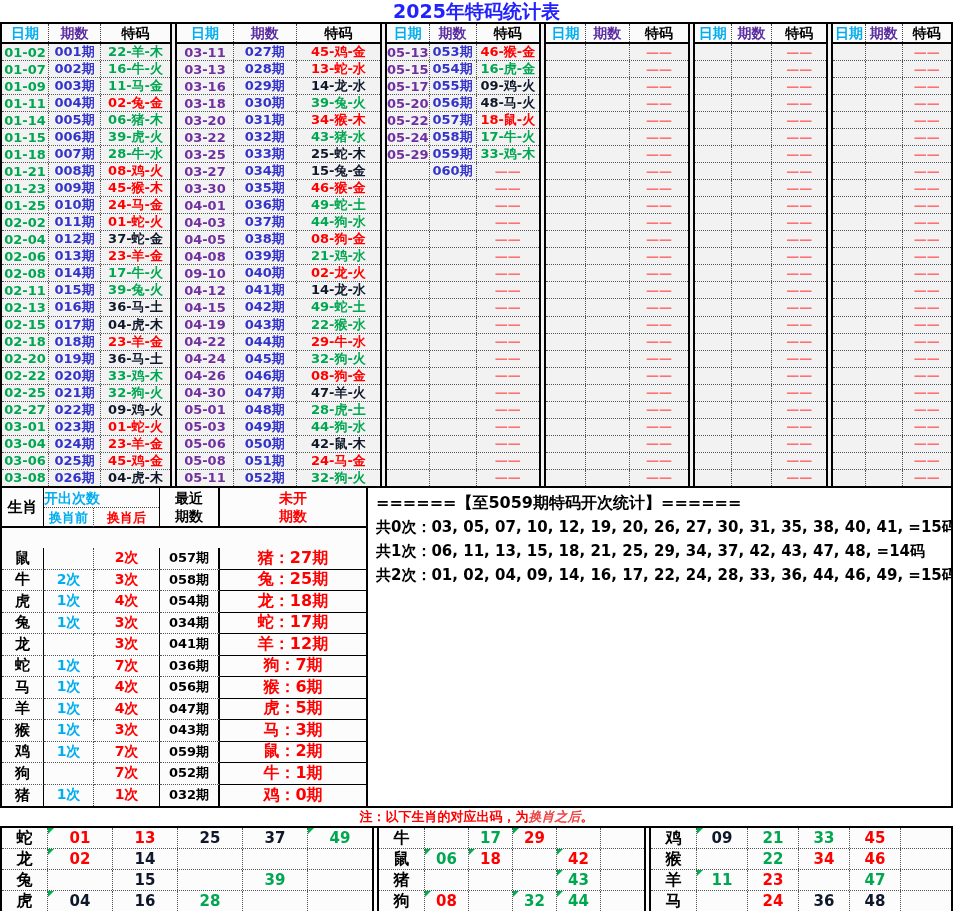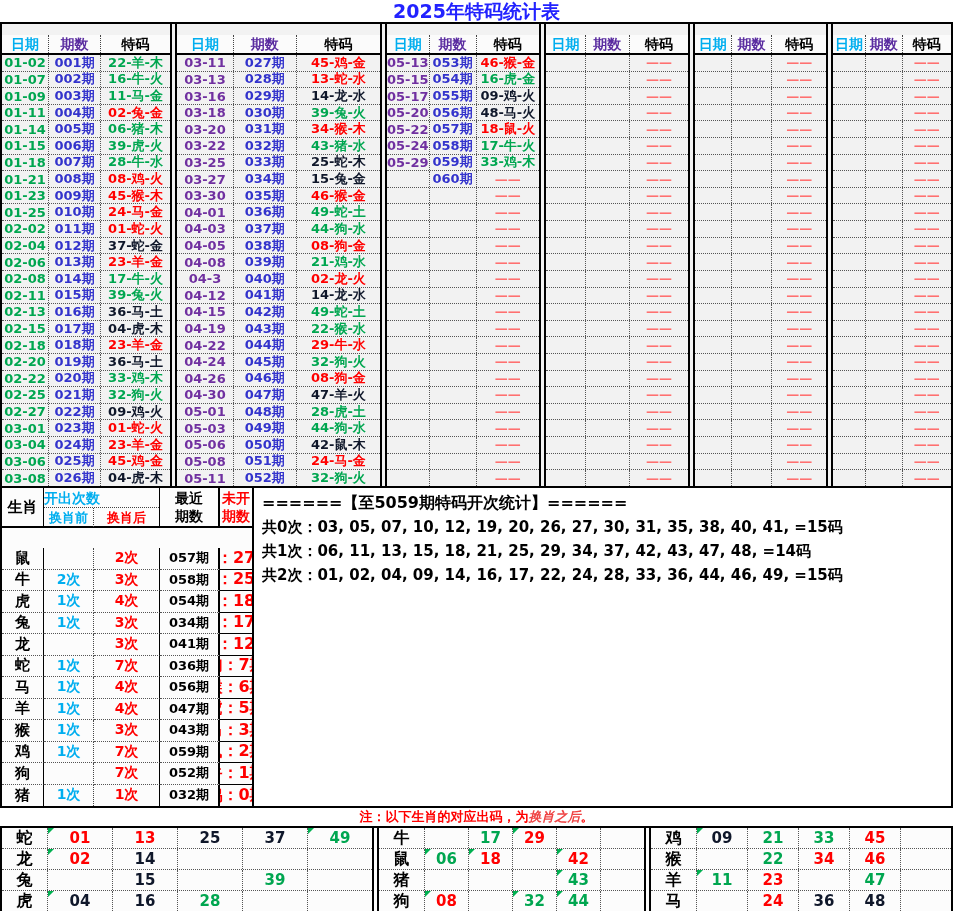--- a/index.html
+++ b/index.html
@@ -9,40 +9,40 @@
     background:#fff; font-family:"DejaVu Sans","Liberation Sans",sans-serif;
     font-weight:bold; color:#000;
   }
   
   .title-bar { height:22px; line-height:22px; text-align:center;
     font-size:19px; color:#2222FF; background:#fff; }
   
   .main-table { height:466px; border:2px solid #000; display:flex; background:#F2F2F2; }
   .group { display:flex; flex-direction:column; flex:1 1 auto; min-width:0; }
   .group + .group { border-left:7px double #000; }
-  .g-header { display:flex; height:20px; border-bottom:2px solid #000; background:#FBFBFB;margin-top:11px; }
+  .g-header { display:flex; height:20px; border-bottom:2px solid #000; background:#FBFBFB; }
   .g-header .hcell { text-align:center; font-size:14px; line-height:19px; overflow:hidden; white-space:nowrap; }
   .hdate  { color:#00AEEF; width:28%; border-right:1px dotted #444; }
   .hperiod{ color:#5A2CA0; width:31%; border-right:1px dotted #444; }
   .hcode  { color:#000; flex:1; }
   .g-body { flex:1; display:flex; flex-direction:column; }
   .prow { flex:1 1 0; display:flex; border-bottom:1px dotted #555; min-height:0; }
   .prow:last-child { border-bottom:none; }
   .pcell { display:flex; align-items:center; justify-content:center;
     font-size:13px; white-space:nowrap; overflow:hidden; min-width:0; }
   .pc-date   { width:28%; border-right:1px dotted #555; }
   .pc-period { width:31%; border-right:1px dotted #555; color:#3333CC; }
   .pc-code   { flex:1; }
   .date-green  { color:#00A650; }
   .date-purple { color:#7030A0; }
   .c-r { color:#FF0000; } .c-g { color:#00A650; } .c-b { color:#0f172a; }
   .c-dash { color:#FF7070; }
   
   .middle { height:320px; display:flex; background:#fff; }
-  .zodiac-table { width:254px; border:2px solid #000; border-top:none; display:flex; flex-direction:column; background:#FCFCFC;gap:20px; }
+  .zodiac-table { width:368px; border:2px solid #000; border-top:none; display:flex; flex-direction:column; background:#FCFCFC;gap:20px; }
   .z-header { height:40px; display:flex; border-bottom:2px solid #000; }
   .zh-zodiac { width:42px; display:flex; align-items:center; justify-content:center;
     font-size:15px; border-right:1px solid #000; }
   .zh-counts { width:116px; display:flex; flex-direction:column; border-right:1px solid #000; }
   .zh-counts-top { height:20px; text-align:left; line-height:20px; font-size:14px;
     color:#00AEEF; border-bottom:1px dotted #444; }
   .zh-counts-bottom { flex:1; display:flex; }
   .zh-pre { width:50px; text-align:center; line-height:19px; font-size:13px; color:#00AEEF; border-right:1px dotted #444; }
   .zh-post{ flex:1; text-align:center; line-height:19px; font-size:13px; color:#FF0000; }
   .zh-recent { width:60px; display:flex; flex-direction:column; align-items:center; justify-content:center;
@@ -296,21 +296,21 @@
             <div class="pcell pc-date date-purple">04-05</div>
             <div class="pcell pc-period">038期</div>
             <div class="pcell pc-code c-r">08-狗-金</div>
           </div>
           <div class="prow">
             <div class="pcell pc-date date-purple">04-08</div>
             <div class="pcell pc-period">039期</div>
             <div class="pcell pc-code c-g">21-鸡-水</div>
           </div>
           <div class="prow">
-            <div class="pcell pc-date date-purple">04-3</div>
+            <div class="pcell pc-date date-purple">09-10</div>
             <div class="pcell pc-period">040期</div>
             <div class="pcell pc-code c-r">02-龙-火</div>
           </div>
           <div class="prow">
             <div class="pcell pc-date date-purple">04-12</div>
             <div class="pcell pc-period">041期</div>
             <div class="pcell pc-code c-b">14-龙-水</div>
           </div>
           <div class="prow">
             <div class="pcell pc-date date-purple">04-15</div>

